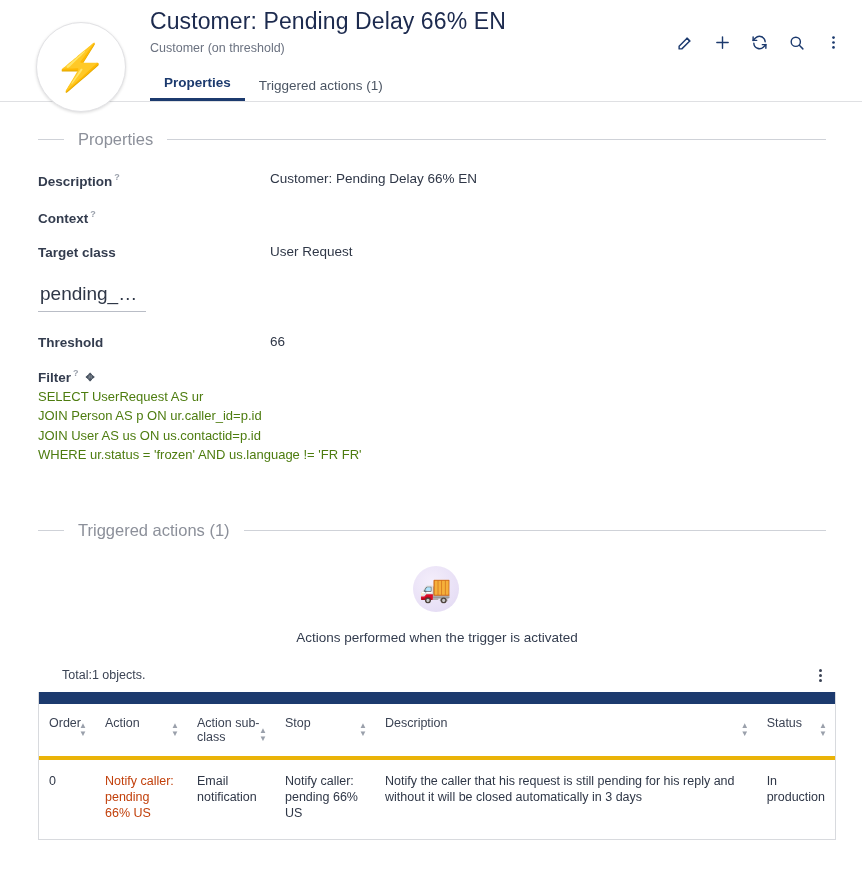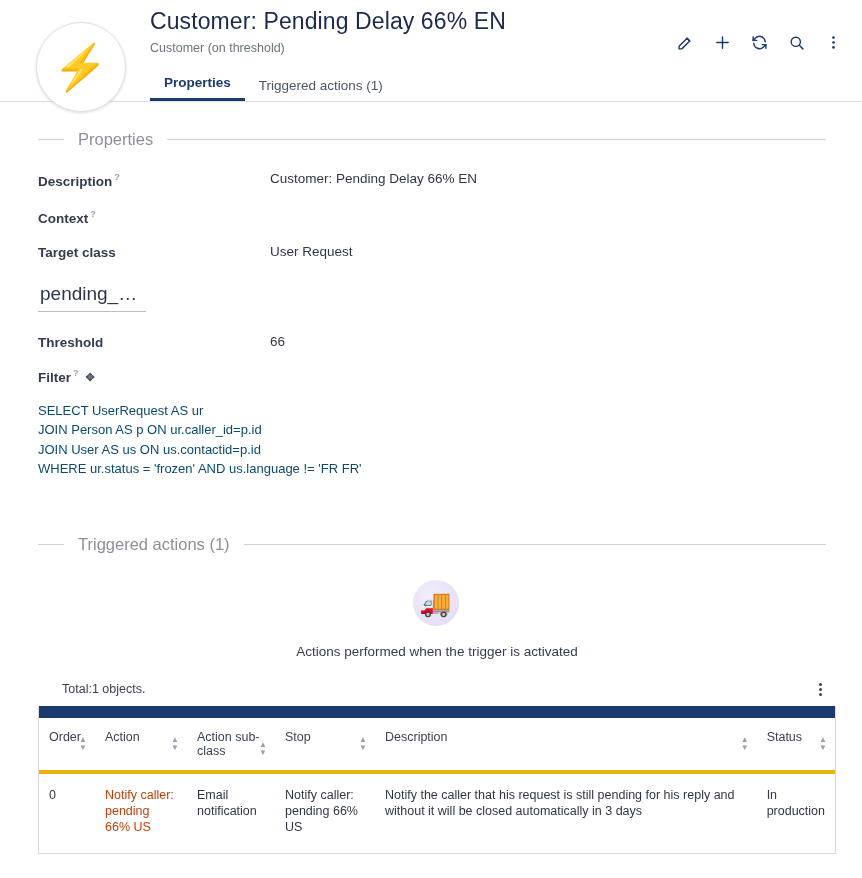--- a/index.html
+++ b/index.html
@@ -182,21 +182,21 @@
     white-space: nowrap;
     text-overflow: ellipsis;
   }
 
   .filter-block {
     padding: 0 26px;
     margin-top: -6px;
   }
   .filter-line {
     font-size: 13px;
-    color: #0c4a6e;
+    color: #4d7c0f;
     line-height: 19.5px;
     white-space: pre;
   }
 
   
   .ta-illustration {
     margin: 26px auto 0 auto;
     width: 48px; height: 48px;
     position: relative;
   }
@@ -380,21 +380,21 @@
 
     <div class="field-row" style="margin-bottom:22px;">
       <div class="input-box">pending_custo…</div>
     </div>
 
     <div class="field-row" style="margin-bottom:17px;">
       <div class="field-label">Threshold</div>
       <div class="field-value">66</div>
     </div>
 
-    <div class="field-row" style="margin-bottom:22px;">
+    <div class="field-row" style="margin-bottom:8px;">
       <div class="field-label">
         <span>Filter</span><span class="help-mark">?</span><span class="drag-mark">✥</span>
       </div>
     </div>
 
     <div class="filter-block">
       <div class="filter-line">SELECT UserRequest AS ur</div>
       <div class="filter-line">JOIN Person AS p ON ur.caller_id=p.id</div>
       <div class="filter-line">JOIN User AS us ON us.contactid=p.id</div>
       <div class="filter-line">WHERE ur.status = 'frozen' AND us.language != 'FR FR'</div>

